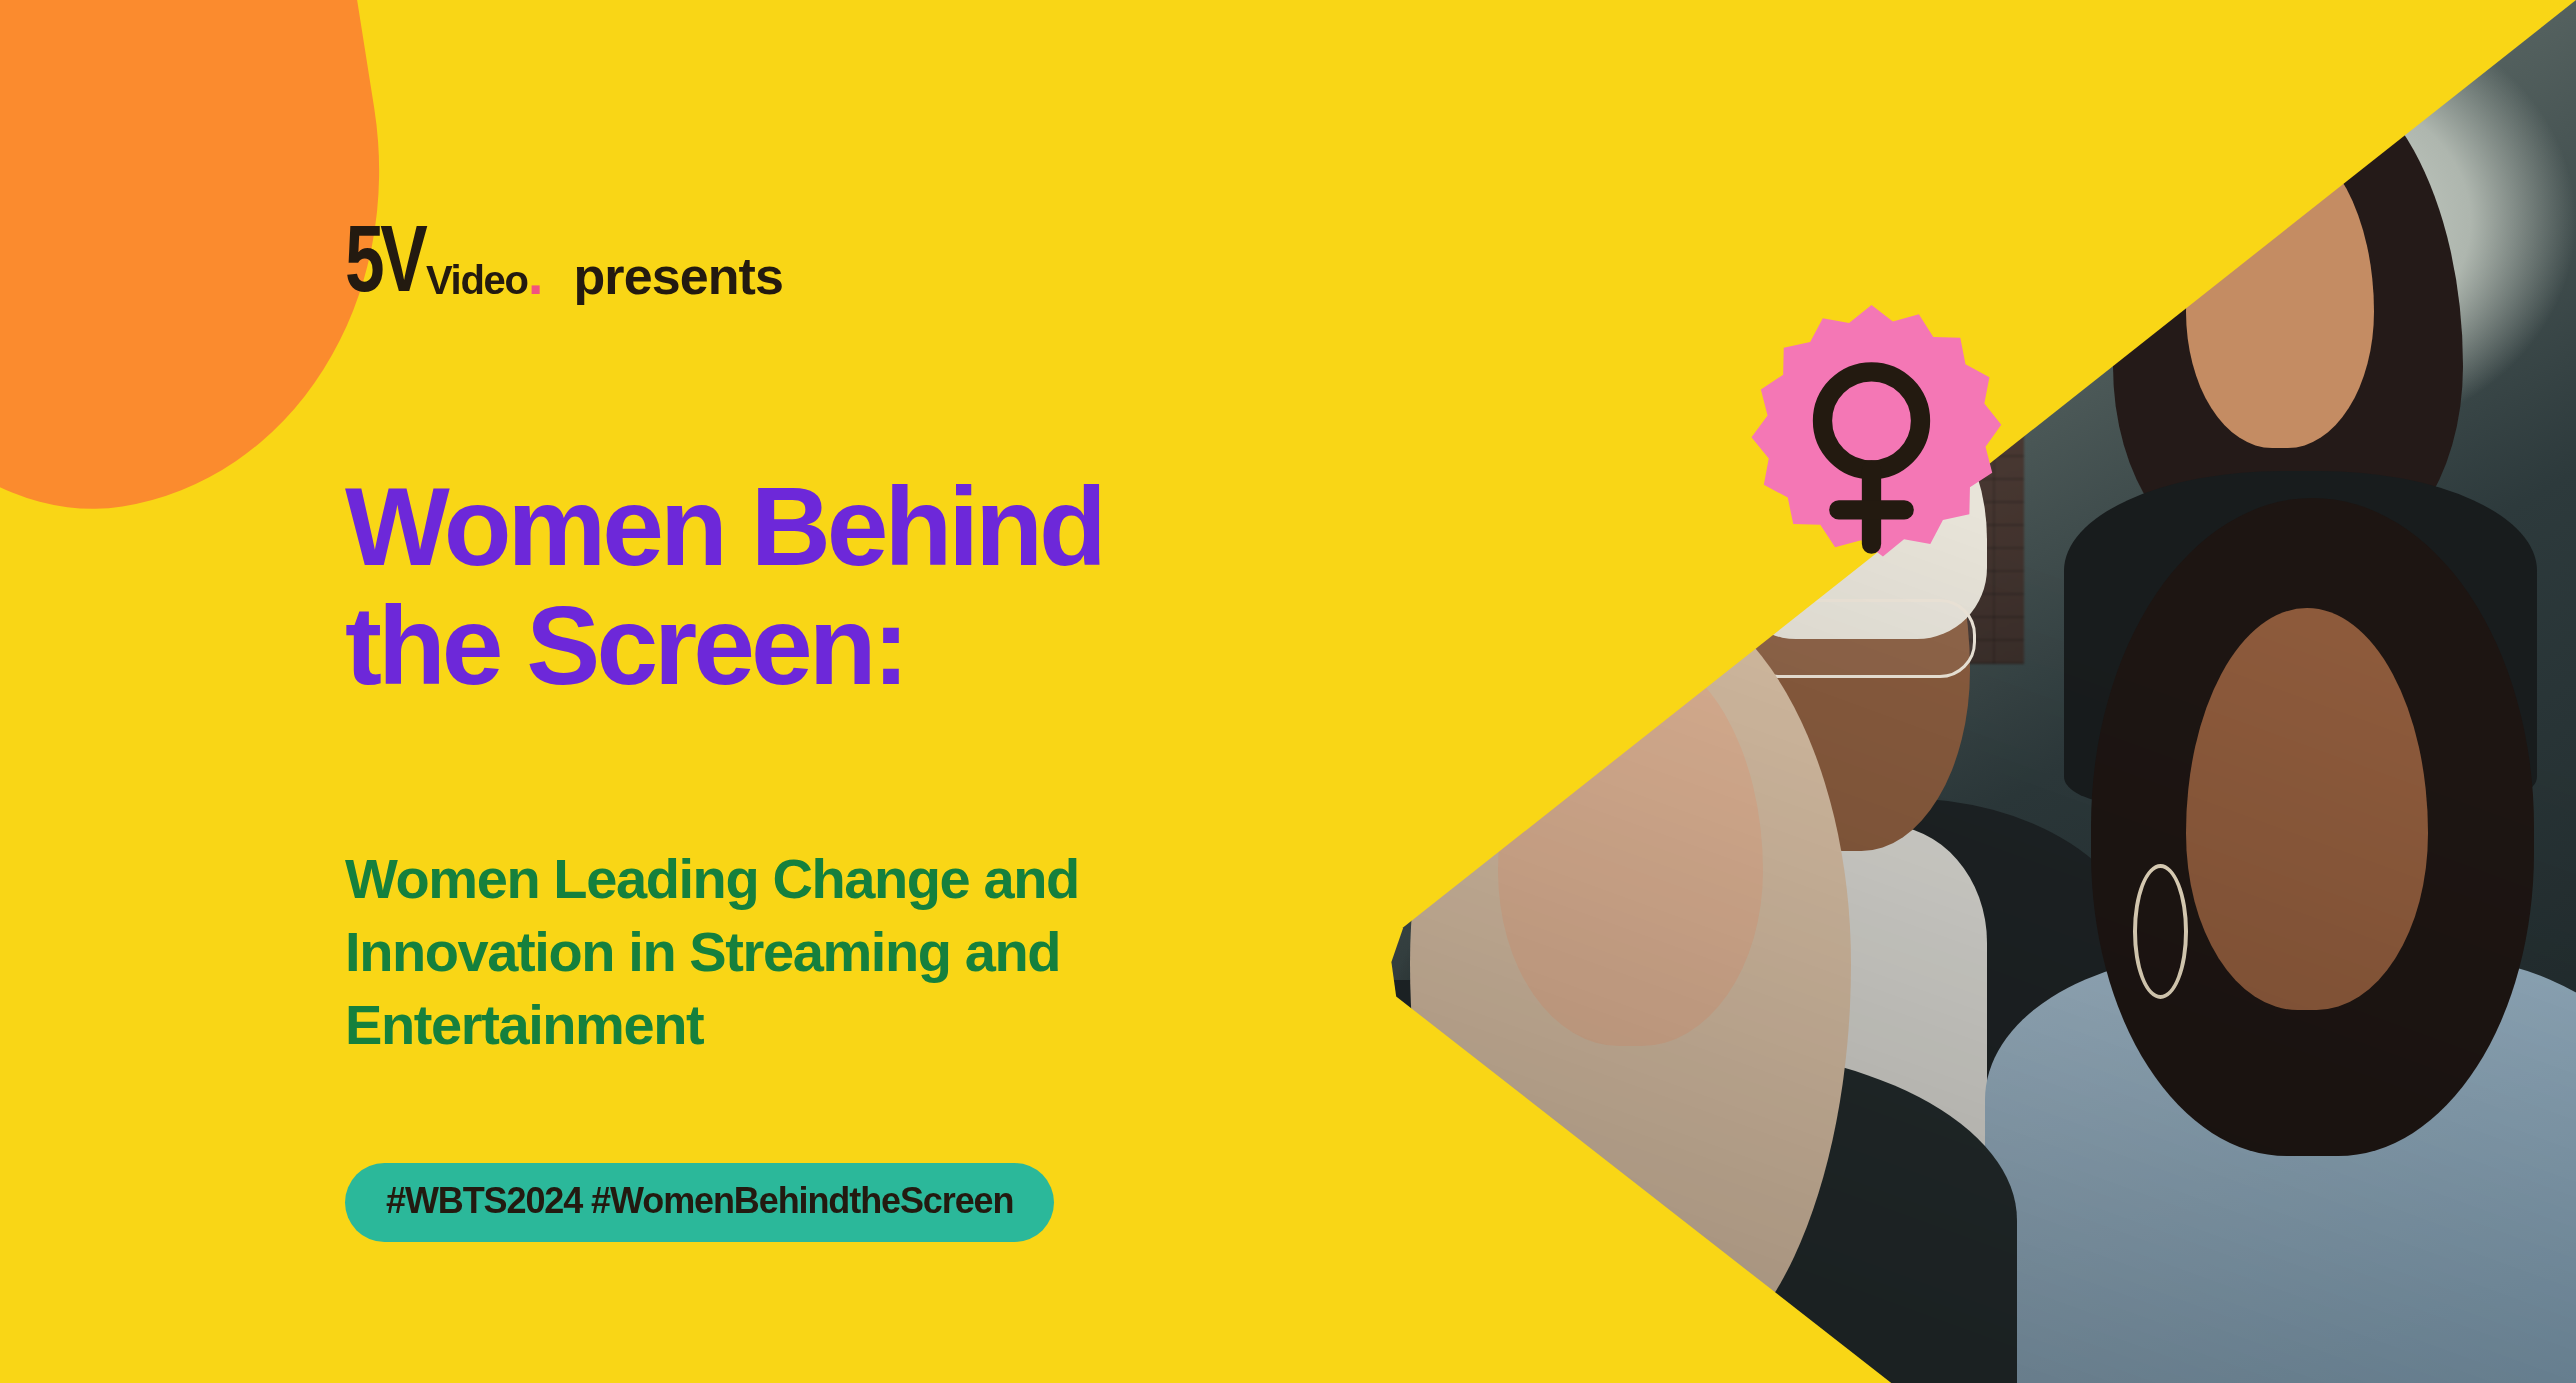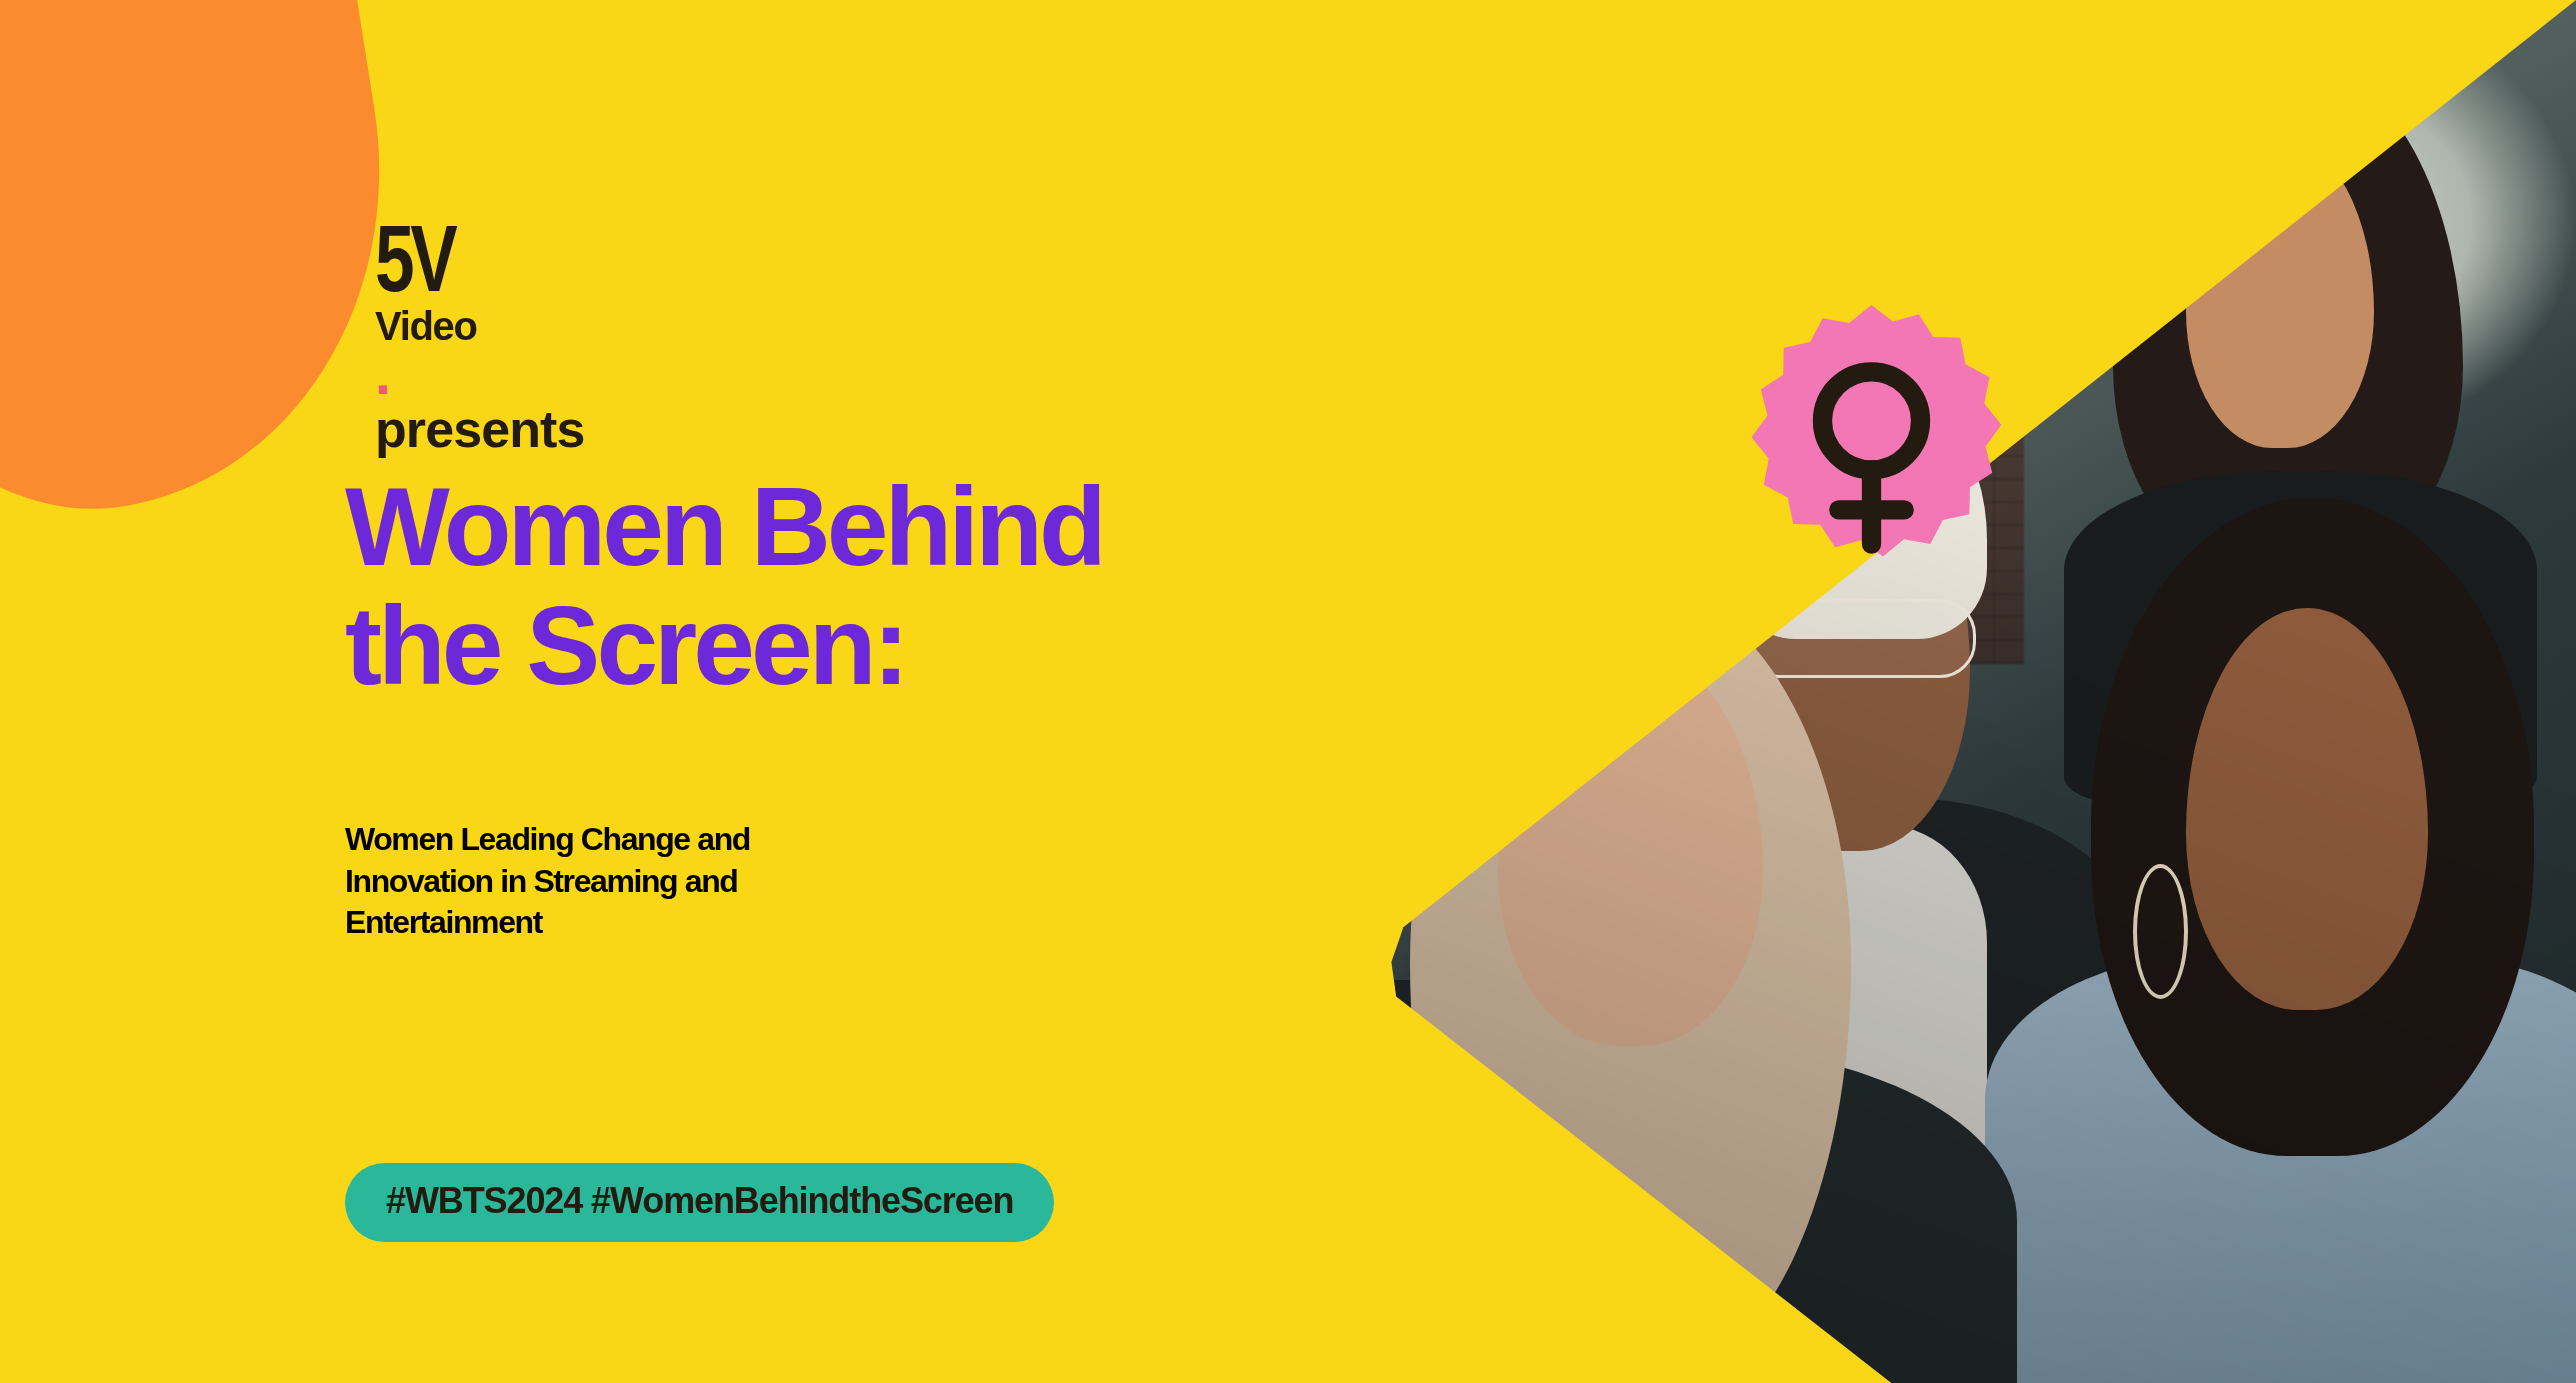--- a/index.html
+++ b/index.html
@@ -141,21 +141,20 @@
     height: 100%;
   }
   #brandline {
     position: absolute;
     top: 231px;
     left: 0;
     display: flex;
     align-items: baseline;
     color: #231A10;
     white-space: nowrap;
-    flex-direction: column;
   }
   .logo-5v {
     font-size: 75px;
     font-weight: 700;
     letter-spacing: -4.5px;
     line-height: 1;
     transform: scaleY(1.26) scaleX(.95);
     transform-origin: left bottom;
     font-family: "Liberation Sans", sans-serif;
   }
@@ -191,22 +190,22 @@
     line-height: 1.07;
     letter-spacing: -4px;
     white-space: pre-line;
   }
 
   #subhead {
     position: absolute;
     top: 787px;
     left: 0;
     width: 948px;
-    color: #000000;
-    font-size: 32px;
+    color: #15803d;
+    font-size: 56px;
     font-weight: 700;
     line-height: 1.30;
     letter-spacing: -1.4px;
     white-space: pre-line;
   }
 
   #hashtag-pill {
     position: absolute;
     top: 1163px;
     left: 0;

